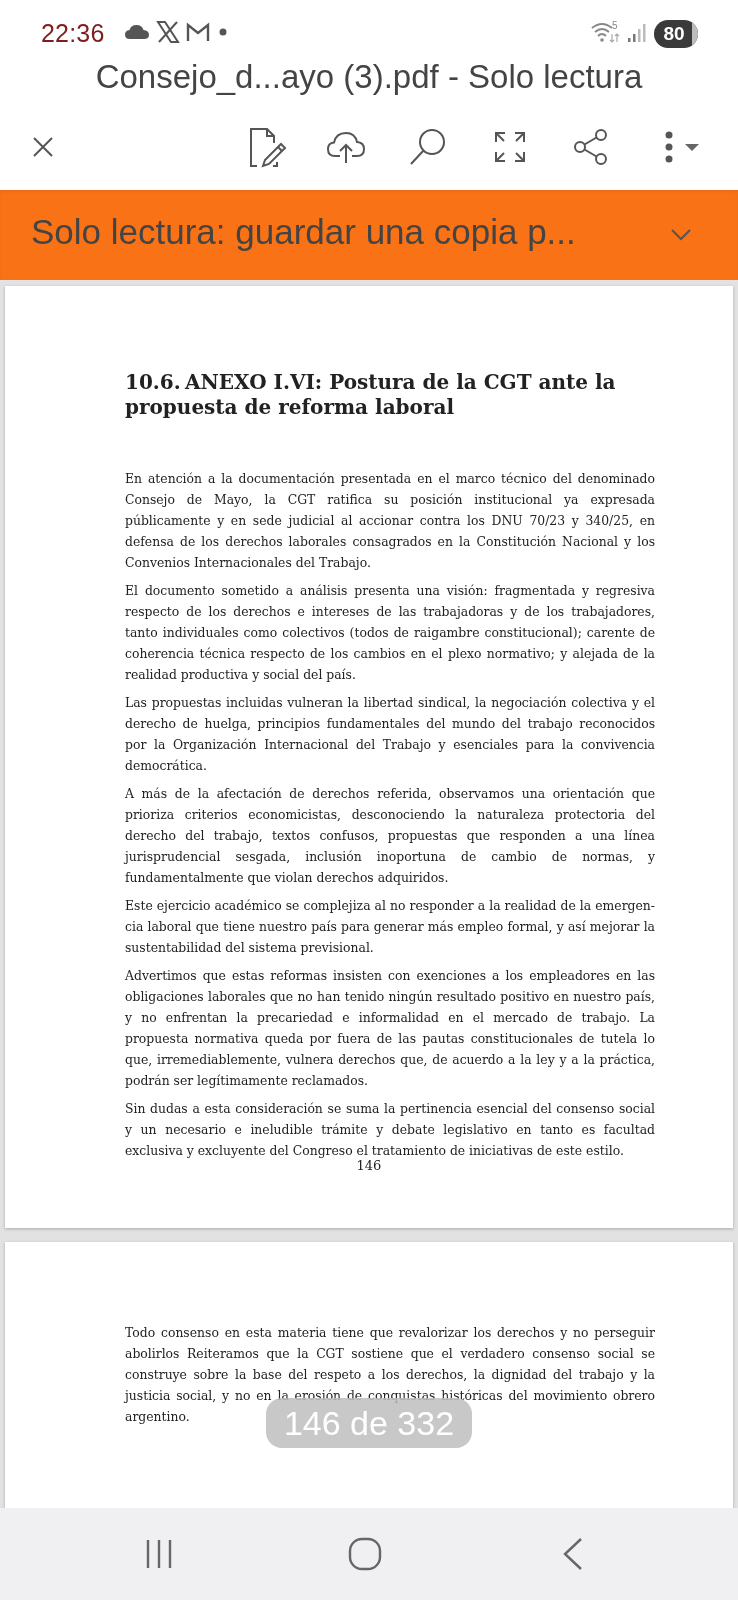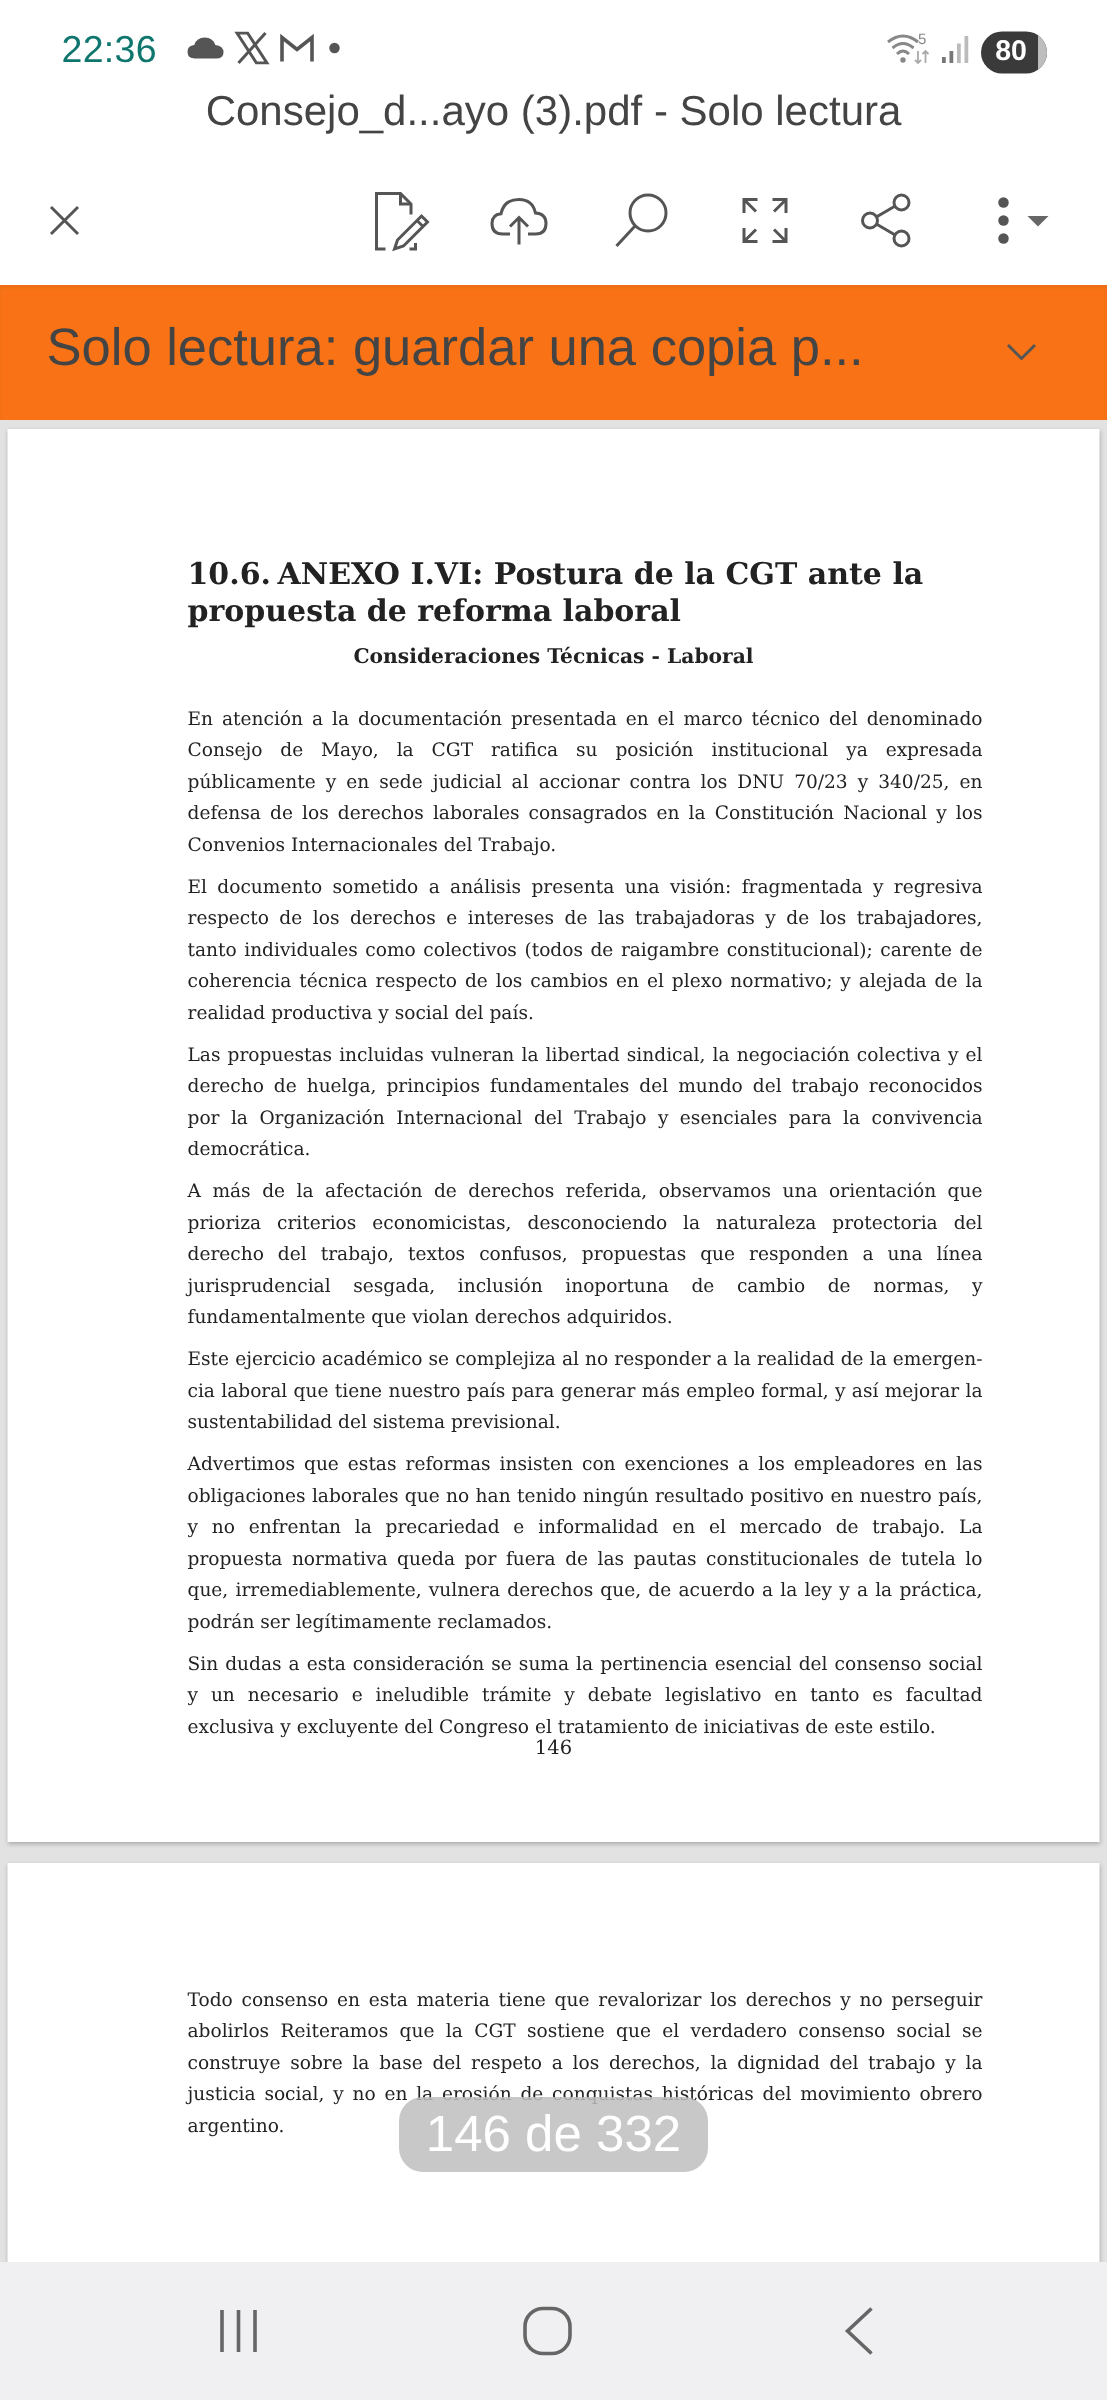--- a/index.html
+++ b/index.html
@@ -1,30 +1,30 @@
 <!DOCTYPE html>
 <html><head>
 <meta charset="utf-8">
 <style>
   * { box-sizing: border-box; margin: 0; padding: 0; }
   html, body { width: 738px; height: 1600px; overflow: hidden; background: #ffffff; }
   body { position: relative; font-family: "Liberation Sans", sans-serif; color: #444; }
 
   
   .status-bar { position: absolute; left: 0; top: 0; width: 738px; height: 70px; background: #fff; }
-  .status-time { position: absolute; left: 41px; top: 19px; font-size: 25px; color: #0f766e; letter-spacing: 0.2px; }
+  .status-time { position: absolute; left: 41px; top: 19px; font-size: 25px; color: #7f1d1d; letter-spacing: 0.2px; }
   .status-icons-left { position: absolute; left: 124px; top: 21px; display: flex; align-items: center; gap: 6px; }
   .status-icons-left svg { display: block; }
   .status-icons-right { position: absolute; right: 40px; top: 20px; display: flex; align-items: center; gap: 6px; }
   .battery { width: 44px; height: 28px; border-radius: 14px; background: #3a3a3a; color: #fff; font-size: 19px; font-weight: bold; display: flex; align-items: center; justify-content: center; position: relative; overflow: hidden; }
   .battery::after { content: ""; position: absolute; right: 0; top: 0; width: 6px; height: 100%; background: #bdbdbd; }
   .battery span { position: relative; z-index: 1; margin-right: 4px; }
 
   
-  .doc-title { position: absolute; left: 0; top: 58px; width: 738px; text-align: center; font-size: 28px; color: #444; }
+  .doc-title { position: absolute; left: 0; top: 58px; width: 738px; text-align: center; font-size: 33px; color: #444; }
 
   
   .toolbar { position: absolute; left: 0; top: 115px; width: 738px; height: 70px; }
   .tb-btn { position: absolute; top: 8px; width: 48px; height: 48px; display: flex; align-items: center; justify-content: center; cursor: pointer; }
   .tb-btn svg { display: block; }
 
   
   .banner { position: absolute; left: 0; top: 190px; width: 738px; height: 90px; background: #f97316; box-shadow: inset 0 2px 3px rgba(0,0,0,0.06); }
   .banner-text { position: absolute; left: 31px; top: 22px; font-size: 35px; color: #444; white-space: nowrap; }
   .banner-chevron { position: absolute; right: 40px; top: 28px; width: 34px; height: 34px; display: flex; align-items: center; justify-content: center; cursor: pointer; }
@@ -167,21 +167,20 @@
       </svg>
   </div>
 </div>
 
 <div class="viewer">
 
   <div class="page page1 pdf">
     <div class="sec-title">
       <span class="num">10.6.</span><span>ANEXO I.VI: Postura de la CGT ante la propuesta de reforma laboral</span>
     </div>
-    <div class="subtitle">Consideraciones Técnicas - Laboral</div>
     <div class="body-text">
       <p>En atención a la documentación presentada en el marco técnico del denominado Con­sejo de Mayo, la CGT ratifica su posición institucional ya expresada públicamente y en sede judicial al accionar contra los DNU 70/23 y 340/25, en defensa de los derechos laborales consagrados en la Constitución Nacional y los Convenios Internacionales del Trabajo.</p>
       <p>El documento sometido a análisis presenta una visión: fragmentada y regresiva respecto de los derechos e intereses de las trabajadoras y de los trabajadores, tanto individuales como colectivos (todos de raigambre constitucional); carente de coherencia técnica respecto de los cambios en el plexo normativo; y alejada de la realidad productiva y social del país.</p>
       <p>Las propuestas incluidas vulneran la libertad sindical, la negociación colectiva y el derecho de huelga, principios fundamentales del mundo del trabajo reconocidos por la Organización Internacional del Trabajo y esenciales para la convivencia democrática.</p>
       <p>A más de la afectación de derechos referida, observamos una orientación que prioriza criterios economicistas, desconociendo la naturaleza protectoria del derecho del trabajo, textos confusos, propuestas que responden a una línea jurisprudencial sesgada, inclusión inoportuna de cambio de normas, y fundamentalmente que violan derechos adquiridos.</p>
       <p>Este ejercicio académico se complejiza al no responder a la realidad de la emergen­cia laboral que tiene nuestro país para generar más empleo formal, y así mejorar la sustentabilidad del sistema previsional.</p>
       <p>Advertimos que estas reformas insisten con exenciones a los empleadores en las obli­gaciones laborales que no han tenido ningún resultado positivo en nuestro país, y no enfrentan la precariedad e informalidad en el mercado de trabajo. La propuesta norma­tiva queda por fuera de las pautas constitucionales de tutela lo que, irremediablemente, vulnera derechos que, de acuerdo a la ley y a la práctica, podrán ser legítimamente reclamados.</p>
       <p>Sin dudas a esta consideración se suma la pertinencia esencial del consenso social y un necesario e ineludible trámite y debate legislativo en tanto es facultad exclusiva y excluyente del Congreso el tratamiento de iniciativas de este estilo.</p>
     </div>
     <div class="page-number">146</div>

